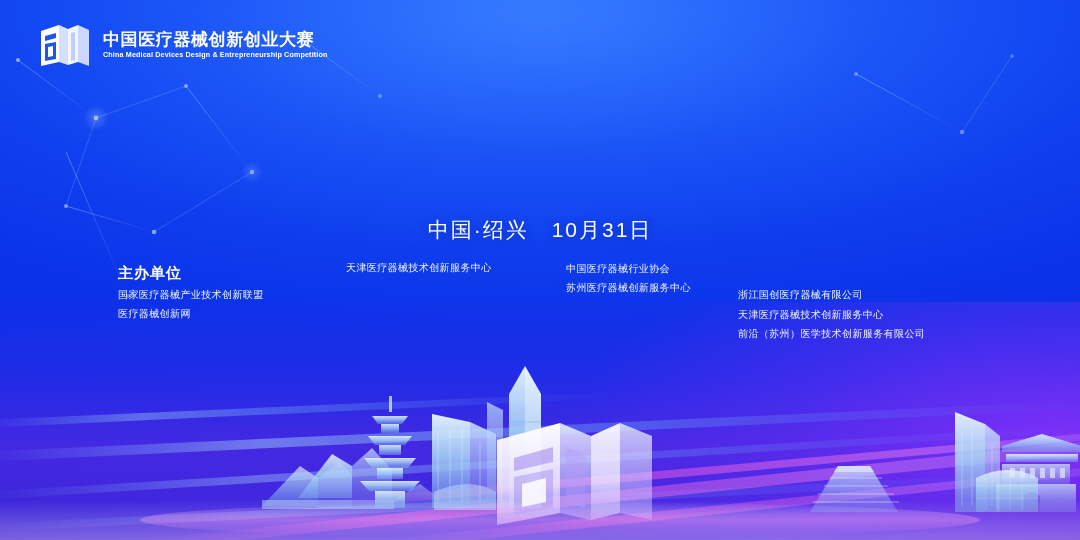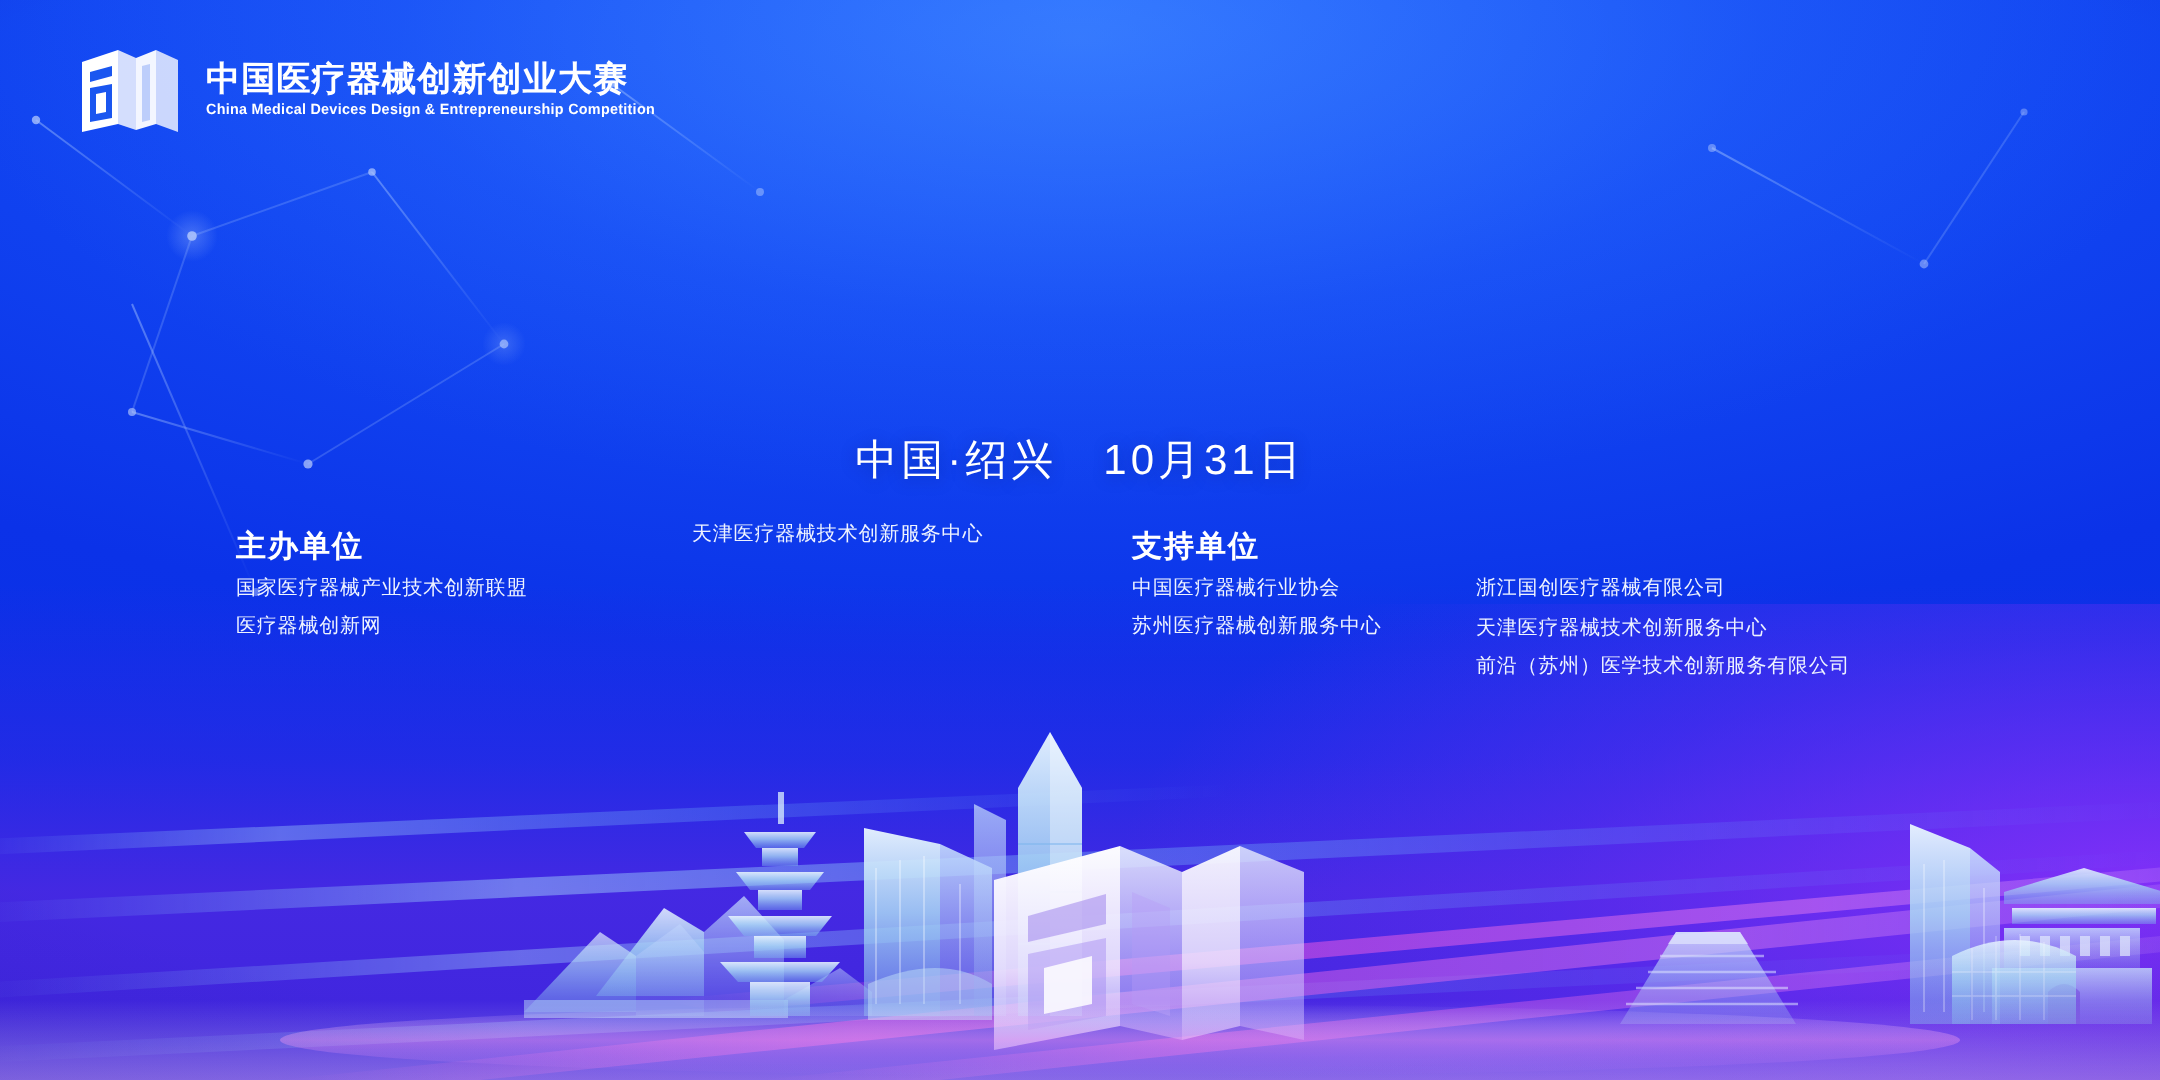--- a/index.html
+++ b/index.html
@@ -342,21 +342,20 @@
       <div class="org-head">主办单位</div>
       <div class="org-item">国家医疗器械产业技术创新联盟</div>
       <div class="org-item">医疗器械创新网</div>
     </div>
 
     <div class="org-col col-1">
       <div class="org-item">天津医疗器械技术创新服务中心</div>
     </div>
 
     <div class="org-col col-2">
-      <div class="org-head">支持单位</div>
       <div class="org-item">中国医疗器械行业协会</div>
       <div class="org-item">苏州医疗器械创新服务中心</div>
     </div>
 
     <div class="org-col col-3">
       <div class="org-item">浙江国创医疗器械有限公司</div>
       <div class="org-item">天津医疗器械技术创新服务中心</div>
       <div class="org-item">前沿（苏州）医学技术创新服务有限公司</div>
     </div>
 

